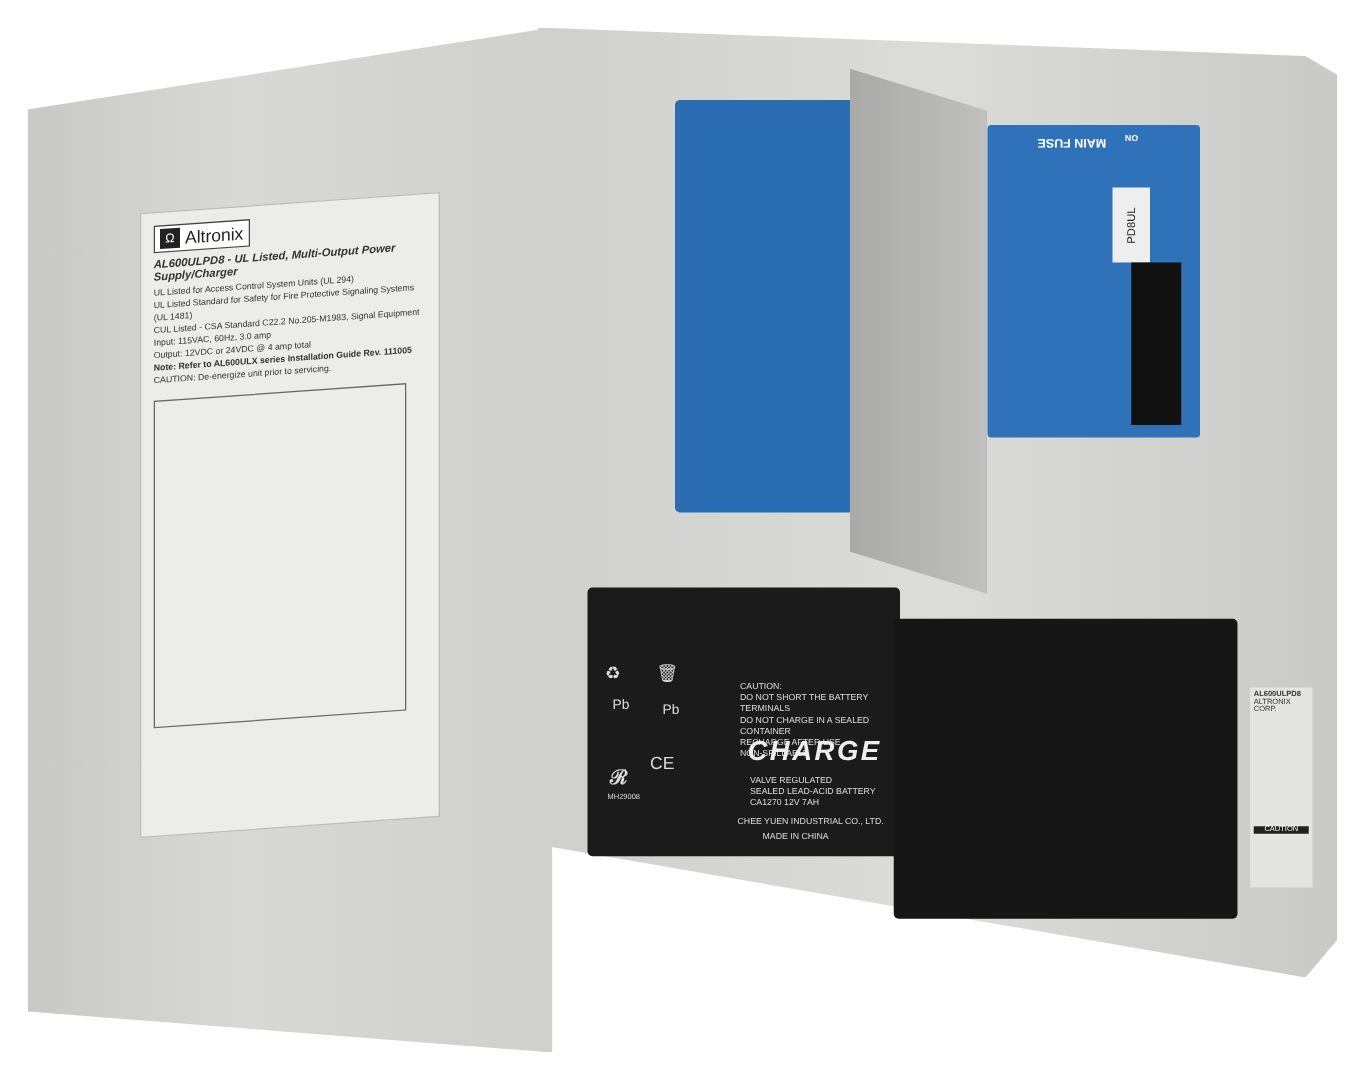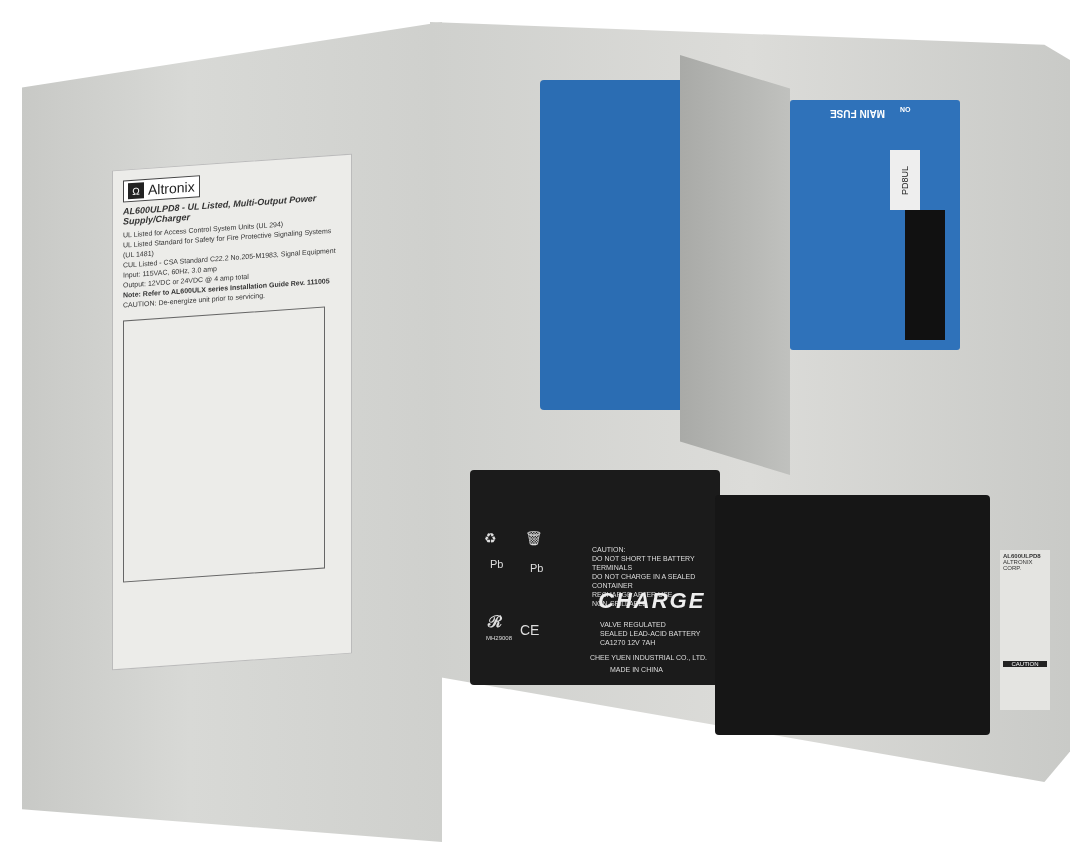--- a/index.html
+++ b/index.html
@@ -74,21 +74,21 @@
     <div>NON-SPILLABLE</div>
   </div>
   <div style="position:absolute;left:128px;top:118px;" class="casil">CHARGE</div>
   <div style="position:absolute;left:130px;top:150px;" class="bat-text">
     <div>VALVE REGULATED</div>
     <div>SEALED LEAD-ACID BATTERY</div>
     <div>CA1270   12V   7AH</div>
   </div>
   <div style="position:absolute;left:18px;top:140px;font-size:16px;font-weight:bold;">ℛ</div>
   <div style="position:absolute;left:16px;top:165px;font-size:6px;">MH29008</div>
-  <div style="position:absolute;left:50px;top:152px;font-size:14px;">CE</div>
+  <div style="position:absolute;left:50px;top:132px;font-size:14px;">CE</div>
   <div style="position:absolute;left:120px;top:183px;" class="bat-text">CHEE YUEN INDUSTRIAL CO., LTD.</div>
   <div style="position:absolute;left:140px;top:195px;" class="bat-text">MADE IN CHINA</div>
 </div>
 <div class="abs battery bat2"></div>
 
 <div class="abs side-label">
   <div style="font-weight:bold">AL600ULPD8</div>
   <div>ALTRONIX CORP.</div>
   <div style="margin-top:90px;background:#222;color:#fff;text-align:center">CAUTION</div>
 </div>

